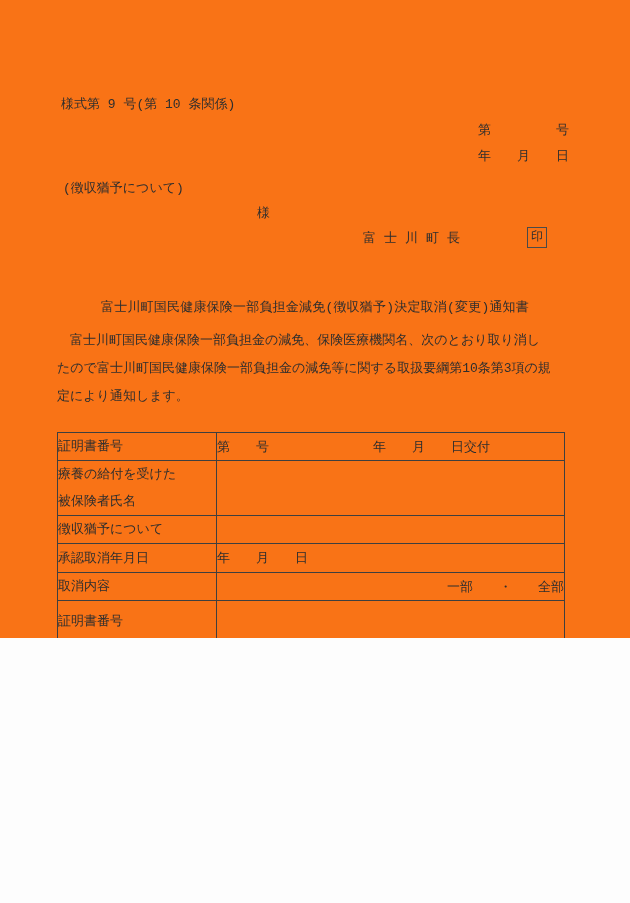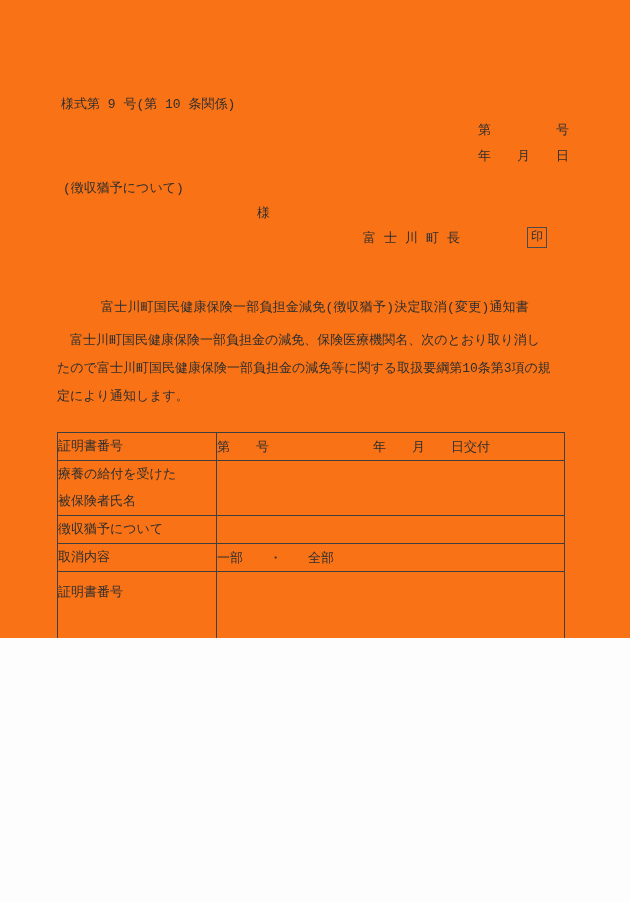--- a/index.html
+++ b/index.html
@@ -41,21 +41,21 @@
     padding:0;vertical-align:middle;
     font-size:13px;
   }
   td.lbl{width:158px;padding-left:9px;line-height:27px;white-space:pre-line;}
   td.val{width:347px;white-space:pre-wrap;}
   tr.r0{height:55px;} tr.r1{height:28px;} tr.r2{height:52px;margin-left:44px;}
   tr.r3{height:26px;} tr.r4{height:29px;} tr.r5{height:26px;margin-left:48px;} tr.r6{height:79px;}
   tr.r6 td{vertical-align:top;}
   tr.r6 td.lbl{padding-top:7px;}
   .v0{padding-left:97px;} .v1{padding-left:62px;margin-top:40px;}
-  .v4{padding-left:102px;} .v5{padding-left:111px;}
+  .v4{padding-left:102px;} .v5{padding-left:111px;text-align:right;}
 </style>
 </head>
 <body>
 
 <div class="page">
 
   <div class="abs form-number">様式第 9 号(第 10 条関係)</div>
 
   <div class="abs doc-number">第　　　　　号</div>
   <div class="abs doc-date">年　　月　　日</div>
@@ -80,20 +80,24 @@
     </tr>
     <tr class="r2">
       <td class="lbl">療養の給付を受けた
 被保険者氏名</td>
       <td class="val"></td>
     </tr>
     <tr class="r3">
       <td class="lbl">徴収猶予について</td>
       <td class="val"></td>
     </tr>
+    <tr class="r4">
+      <td class="lbl">承認取消年月日</td>
+      <td class="val v4">年　　月　　日</td>
+    </tr>
     <tr class="r5">
       <td class="lbl">取消内容</td>
       <td class="val v5">一部　　・　　全部</td>
     </tr>
     <tr class="r6">
       <td class="lbl">証明書番号</td>
       <td class="val"></td>
     </tr>
   </tbody>
     </table>

